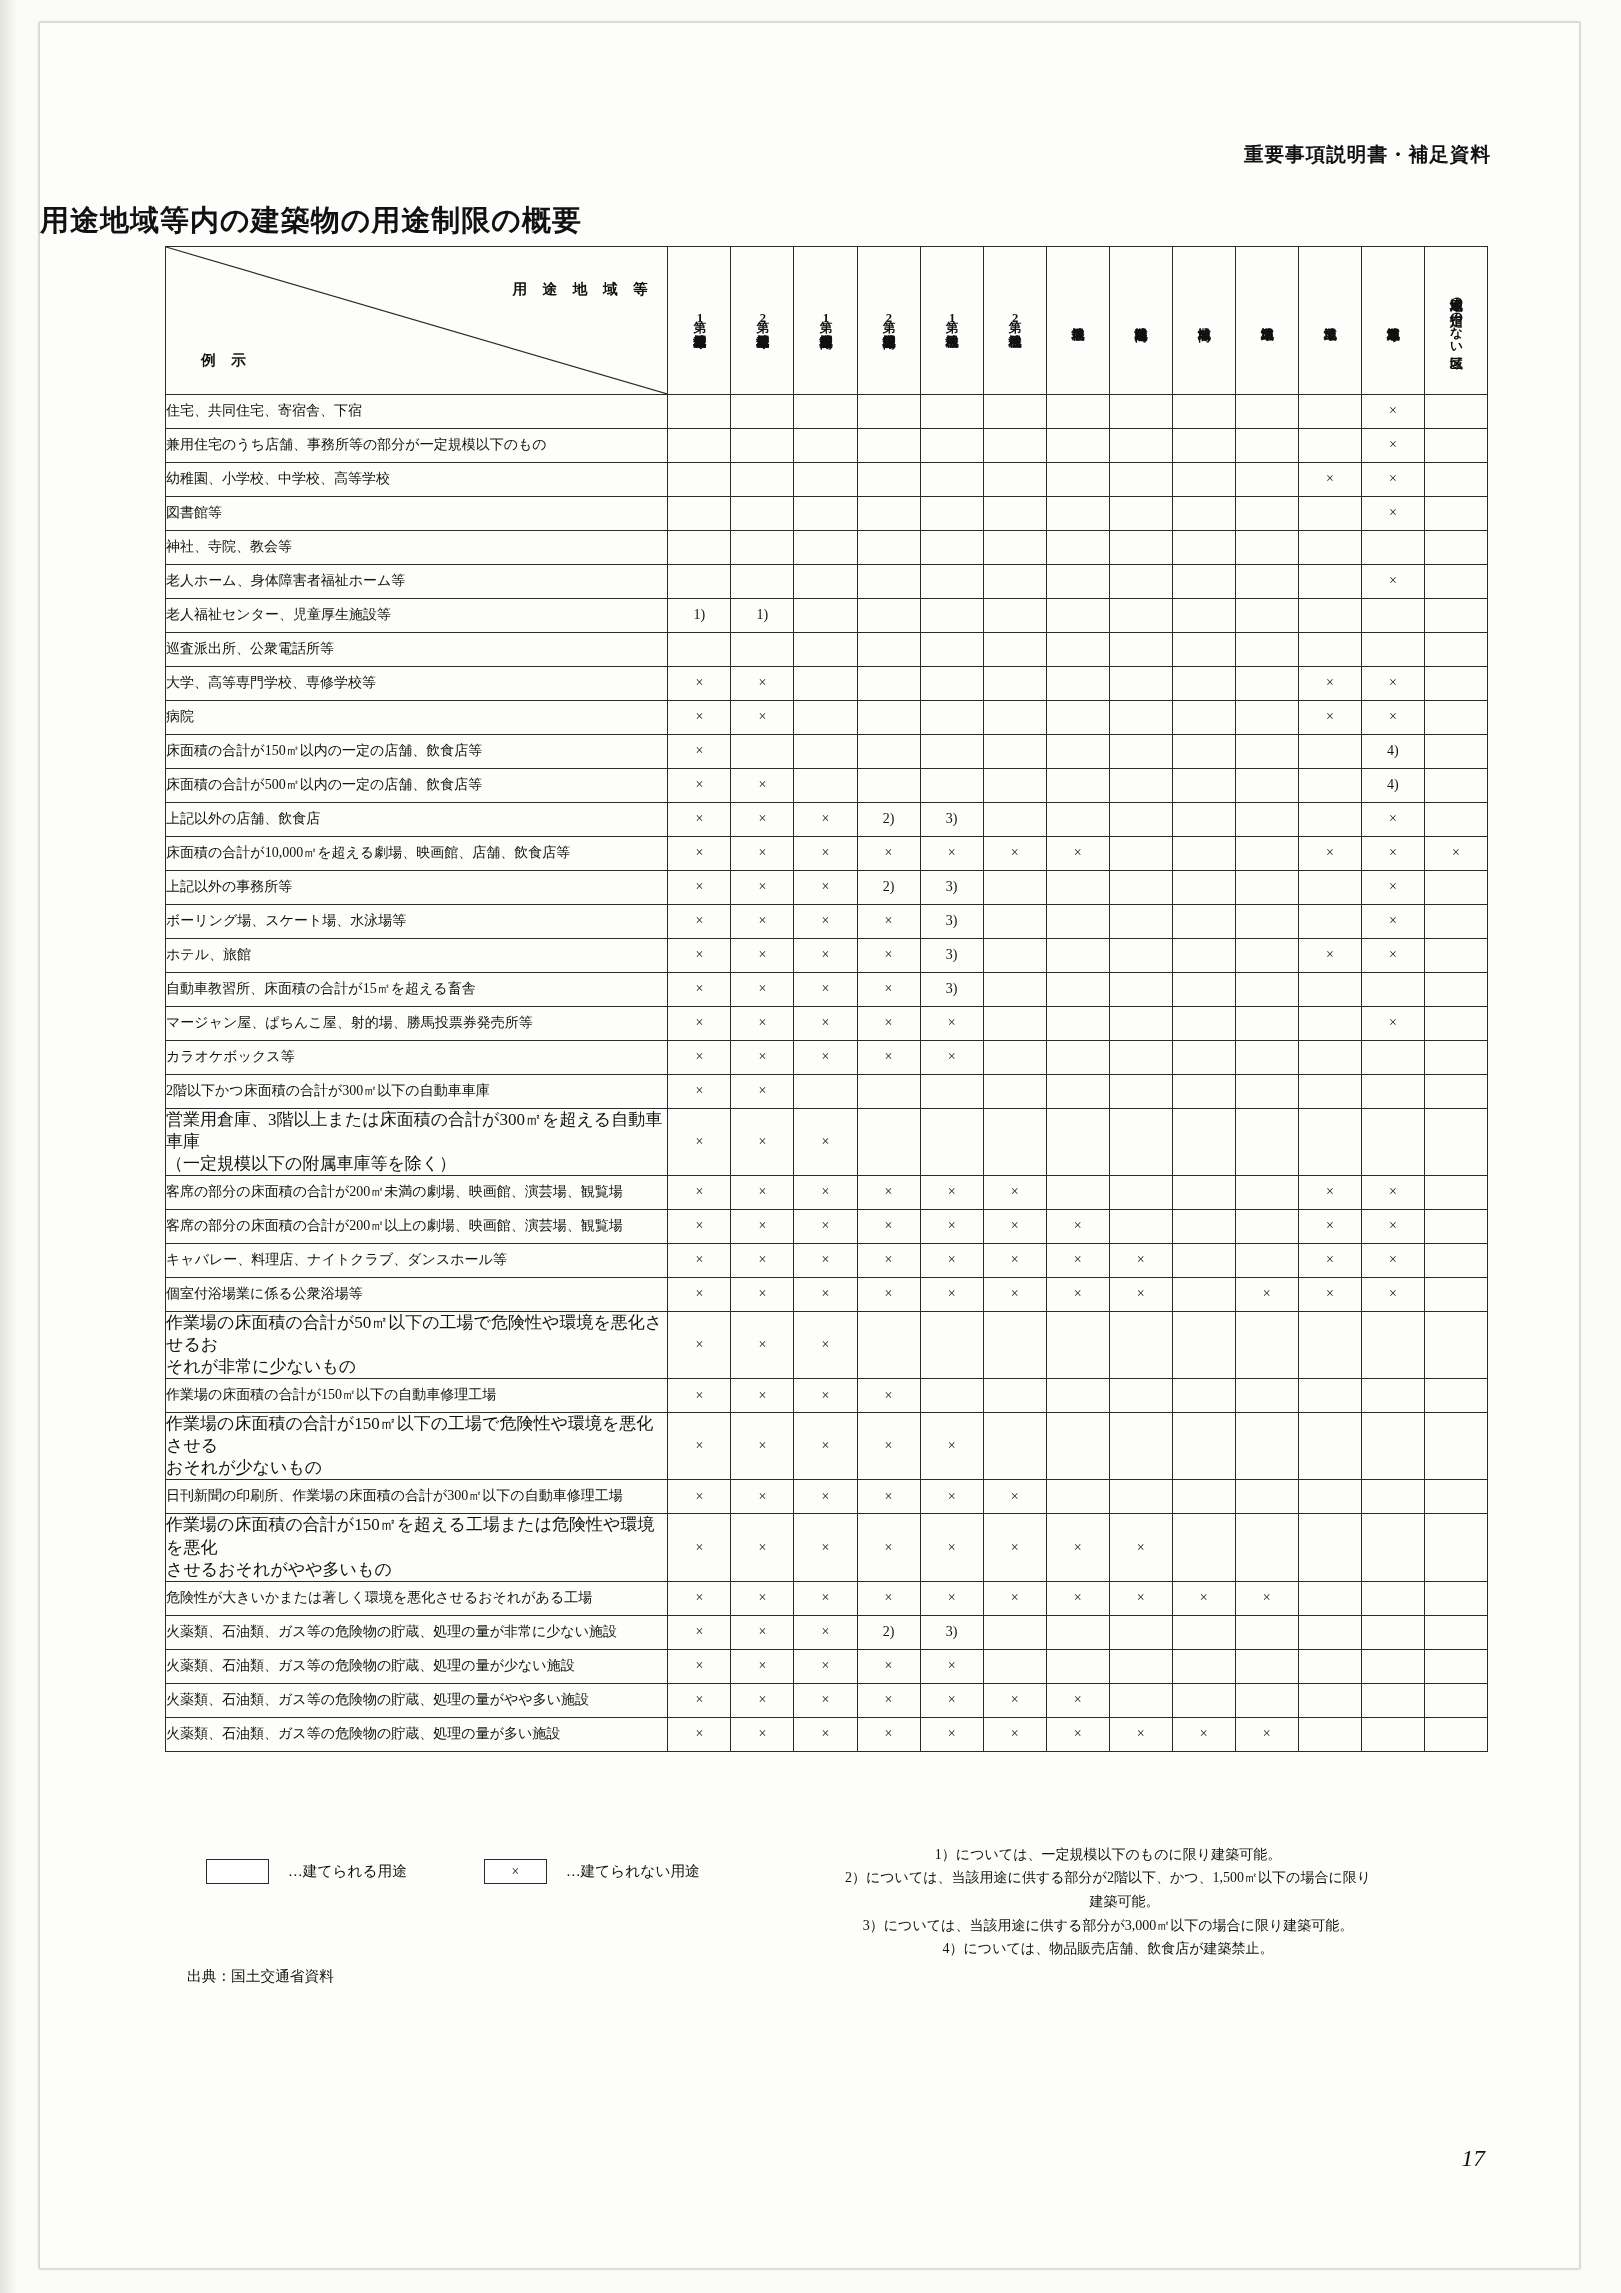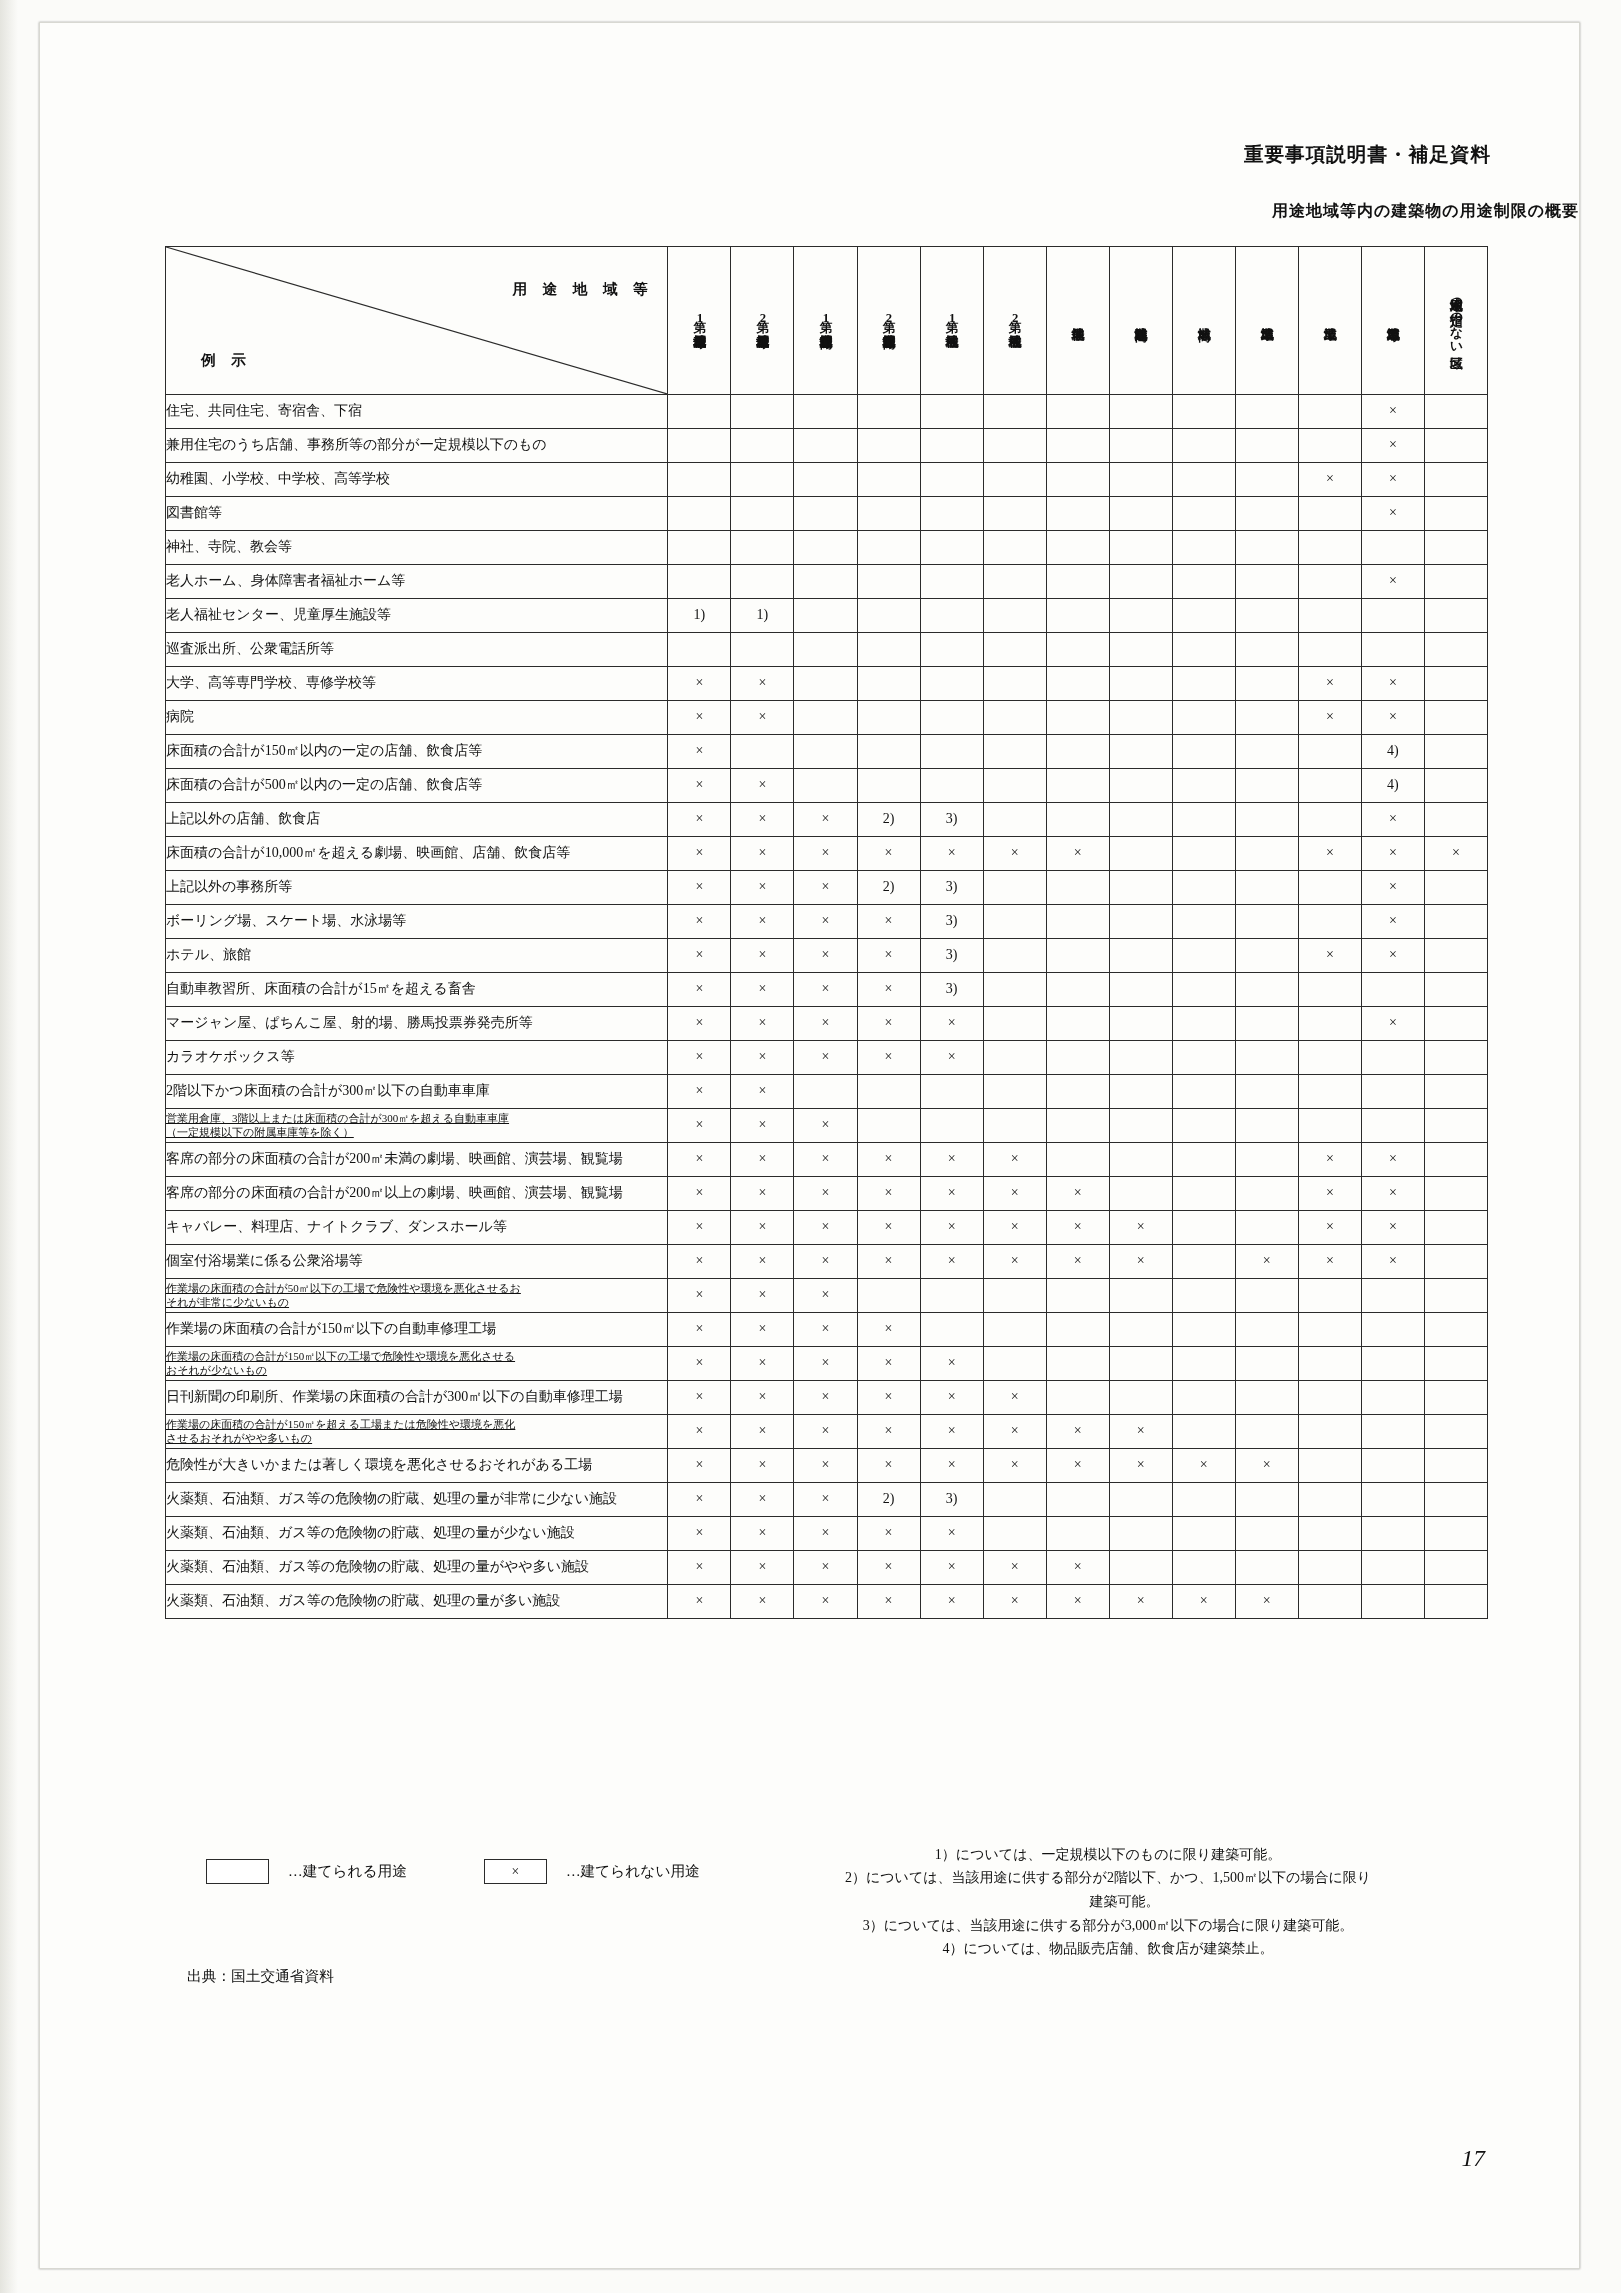--- a/index.html
+++ b/index.html
@@ -18,21 +18,21 @@
     background:#fdfdfb;
     box-shadow:0 0 2px rgba(0,0,0,.35);
     border:1px solid #d8d8d2;
   }
   .header-right{
     position:absolute;right:88px;top:118px;
     font-size:19.6px;letter-spacing:1px;font-weight:bold;
   }
   .doc-title{
     position:absolute;left:0;right:0;top:178px;
-    text-align:right;font-size:16px;font-weight:bold;letter-spacing:1px;
+    text-align:left;font-size:29px;font-weight:bold;letter-spacing:1px;
   }
   .table-wrap{
     position:absolute;left:125px;top:223px;width:1147px;
   }
   table.main{
     border-collapse:collapse;
     width:1323px;
     table-layout:fixed;
   }
   table.main td,table.main th{
@@ -71,22 +71,21 @@
     white-space:nowrap;
   }
   td.rowlabel{
     padding:5.9px 7.8px 5.9px 11.8px;
     font-size:14.7px;
     line-height:1.35;
     height:33px;
   }
   td.rowlabel.two{
     line-height:1.3;
-    font-size:11px;
-    text-decoration:underline;
+    font-size:17px;
   }
   td.mark{
     text-align:center;
     font-size:13.7px;
     height:33px;
   }
   .legend{
     position:absolute;left:147px;top:1836px;
     font-size:14.7px;
     display:flex;align-items:center;gap:19px;margin-left:19px;

